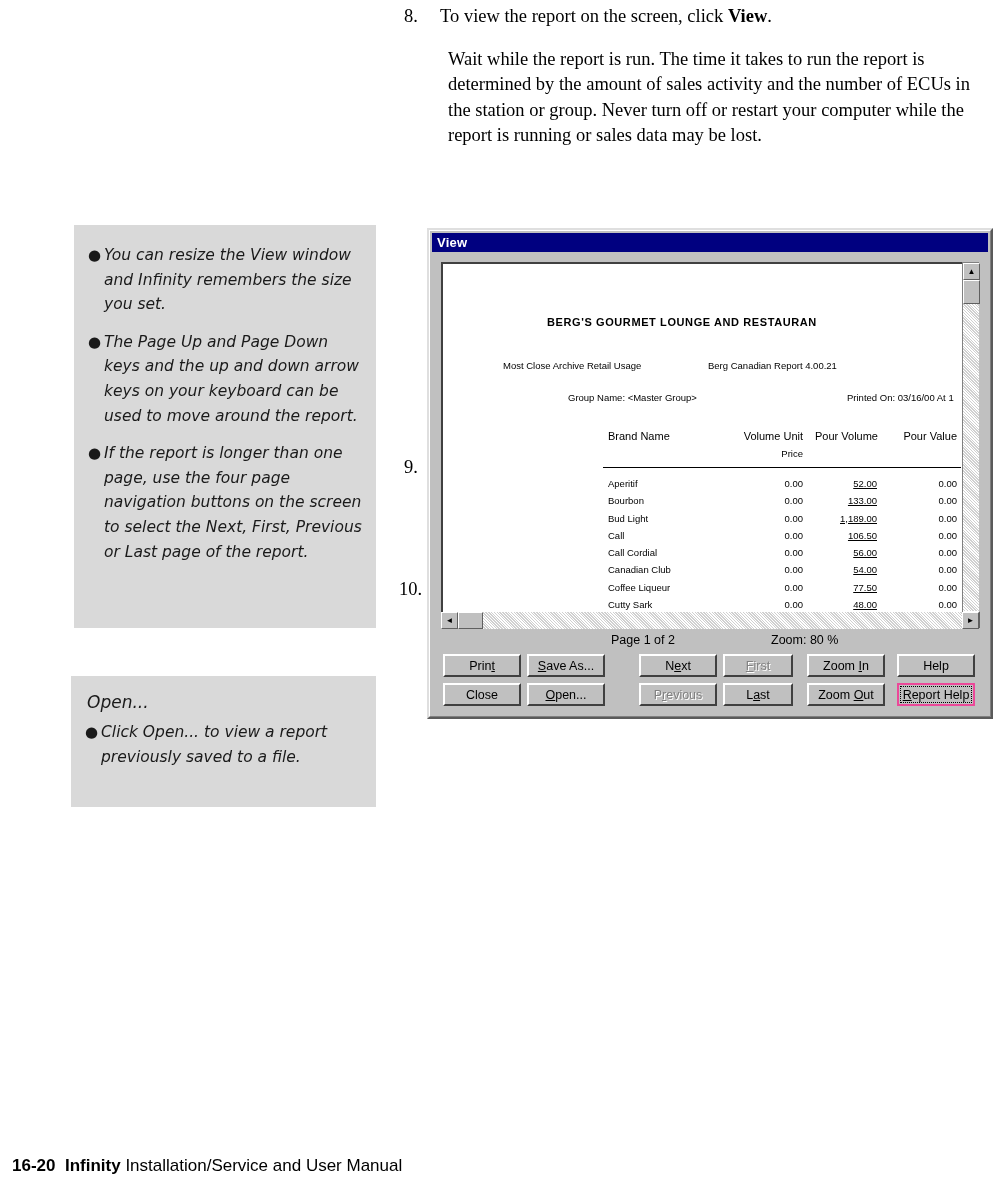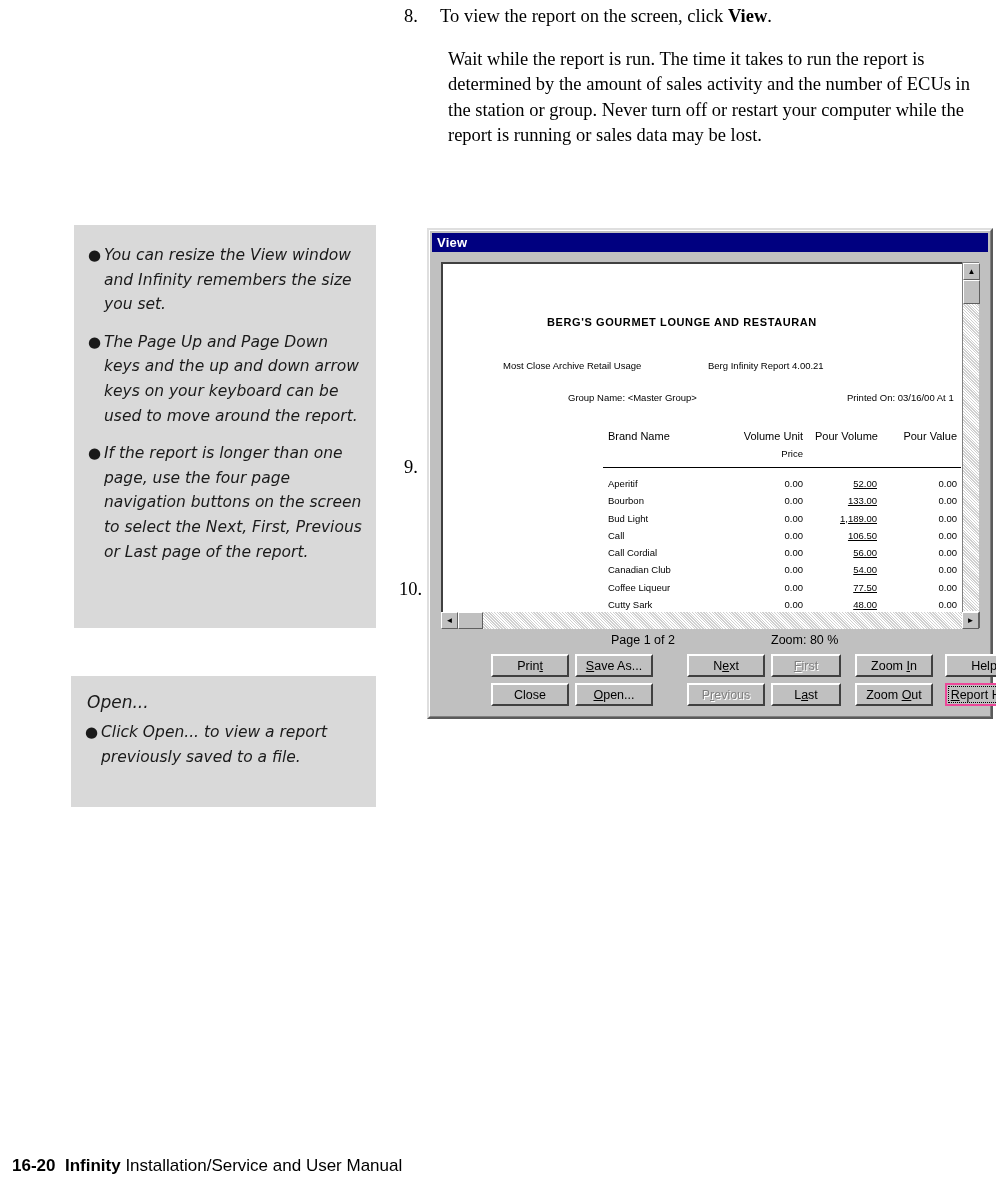--- a/index.html
+++ b/index.html
@@ -314,21 +314,20 @@
     border-right: 2px solid #404040;
     border-bottom: 2px solid #404040;
     box-sizing: border-box;
     display: flex;
     align-items: center;
     justify-content: center;
     font-family: "Liberation Sans", sans-serif;
     font-size: 12.5px;
     color: #000000;
     padding: 0;
-    margin-left: 48px;
   }
   .w95btn .lbl { position: relative; display: inline-block; }
   .w95btn.disabled { color: #808080; text-shadow: 1px 1px 0 #ffffff; }
   .w95btn.focused { border: 2px solid #ec4899; }
   .w95btn.focused .focusring {
     position: absolute;
     left: 1px; top: 1px; right: 1px; bottom: 1px;
     border: 1px dotted #000;
     box-sizing: border-box;
   }
@@ -404,21 +403,21 @@
 
   <div class="titlebar">
     <span class="titlebar-text">View</span>
   </div>
 
   <div class="report-frame">
     <div class="report-page">
       <div class="rpt-title">BERG'S GOURMET LOUNGE AND RESTAURAN</div>
 
       <div class="rpt-line-a" style="left:60px;">Most Close Archive Retail Usage</div>
-      <div class="rpt-line-a" style="left:265px;">Berg Infinity Report 4.00.21</div>
+      <div class="rpt-line-a" style="left:265px;">Berg Canadian Report 4.00.21</div>
 
       <div class="rpt-line-b" style="left:125px;">Group Name: &lt;Master Group&gt;</div>
       <div class="rpt-line-b" style="left:404px;">Printed On: 03/16/00 At 1</div>
 
       <div class="rpt-hdr" style="left:165px;">Brand Name</div>
       <div class="rpt-hdr" style="left:300px;width:60px;text-align:right;">Volume Unit</div>
       <div class="rpt-hdr" style="left:372px;width:62px;text-align:right;">Pour Volume</div>
       <div class="rpt-hdr" style="left:452px;width:62px;text-align:right;">Pour Value</div>
       <div class="rpt-hdr2" style="left:300px;width:60px;text-align:right;">Price</div>
 

